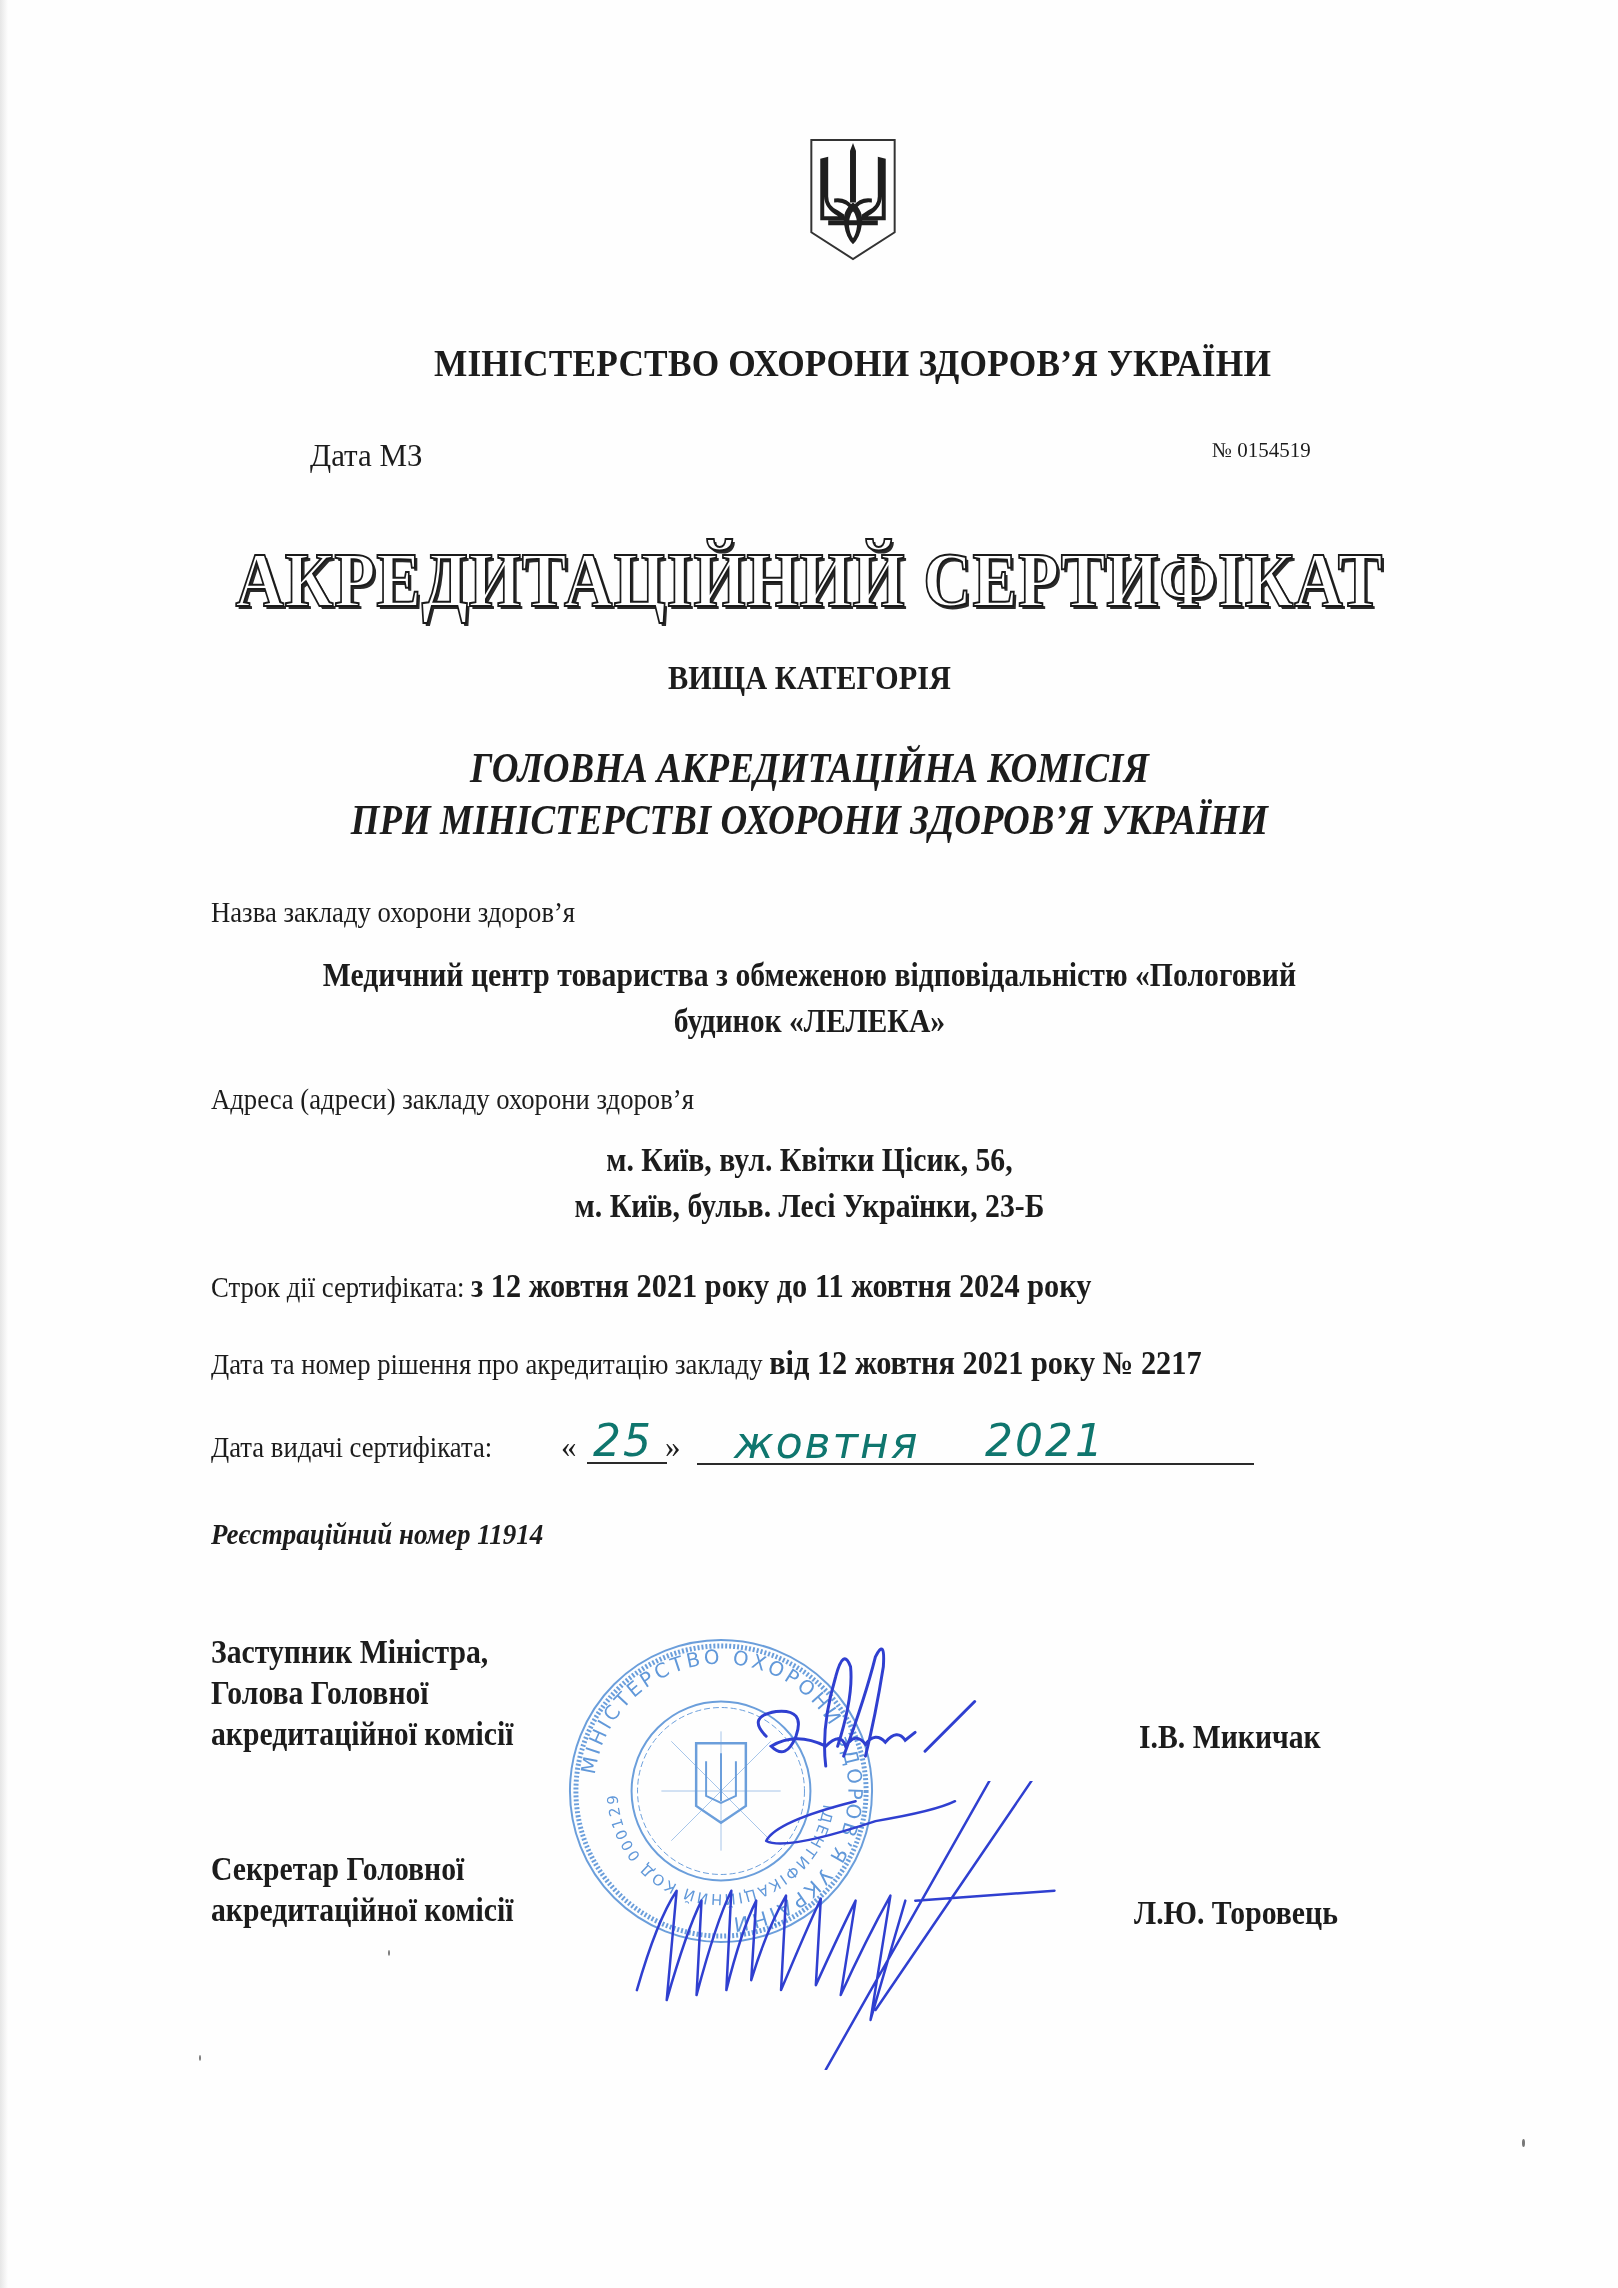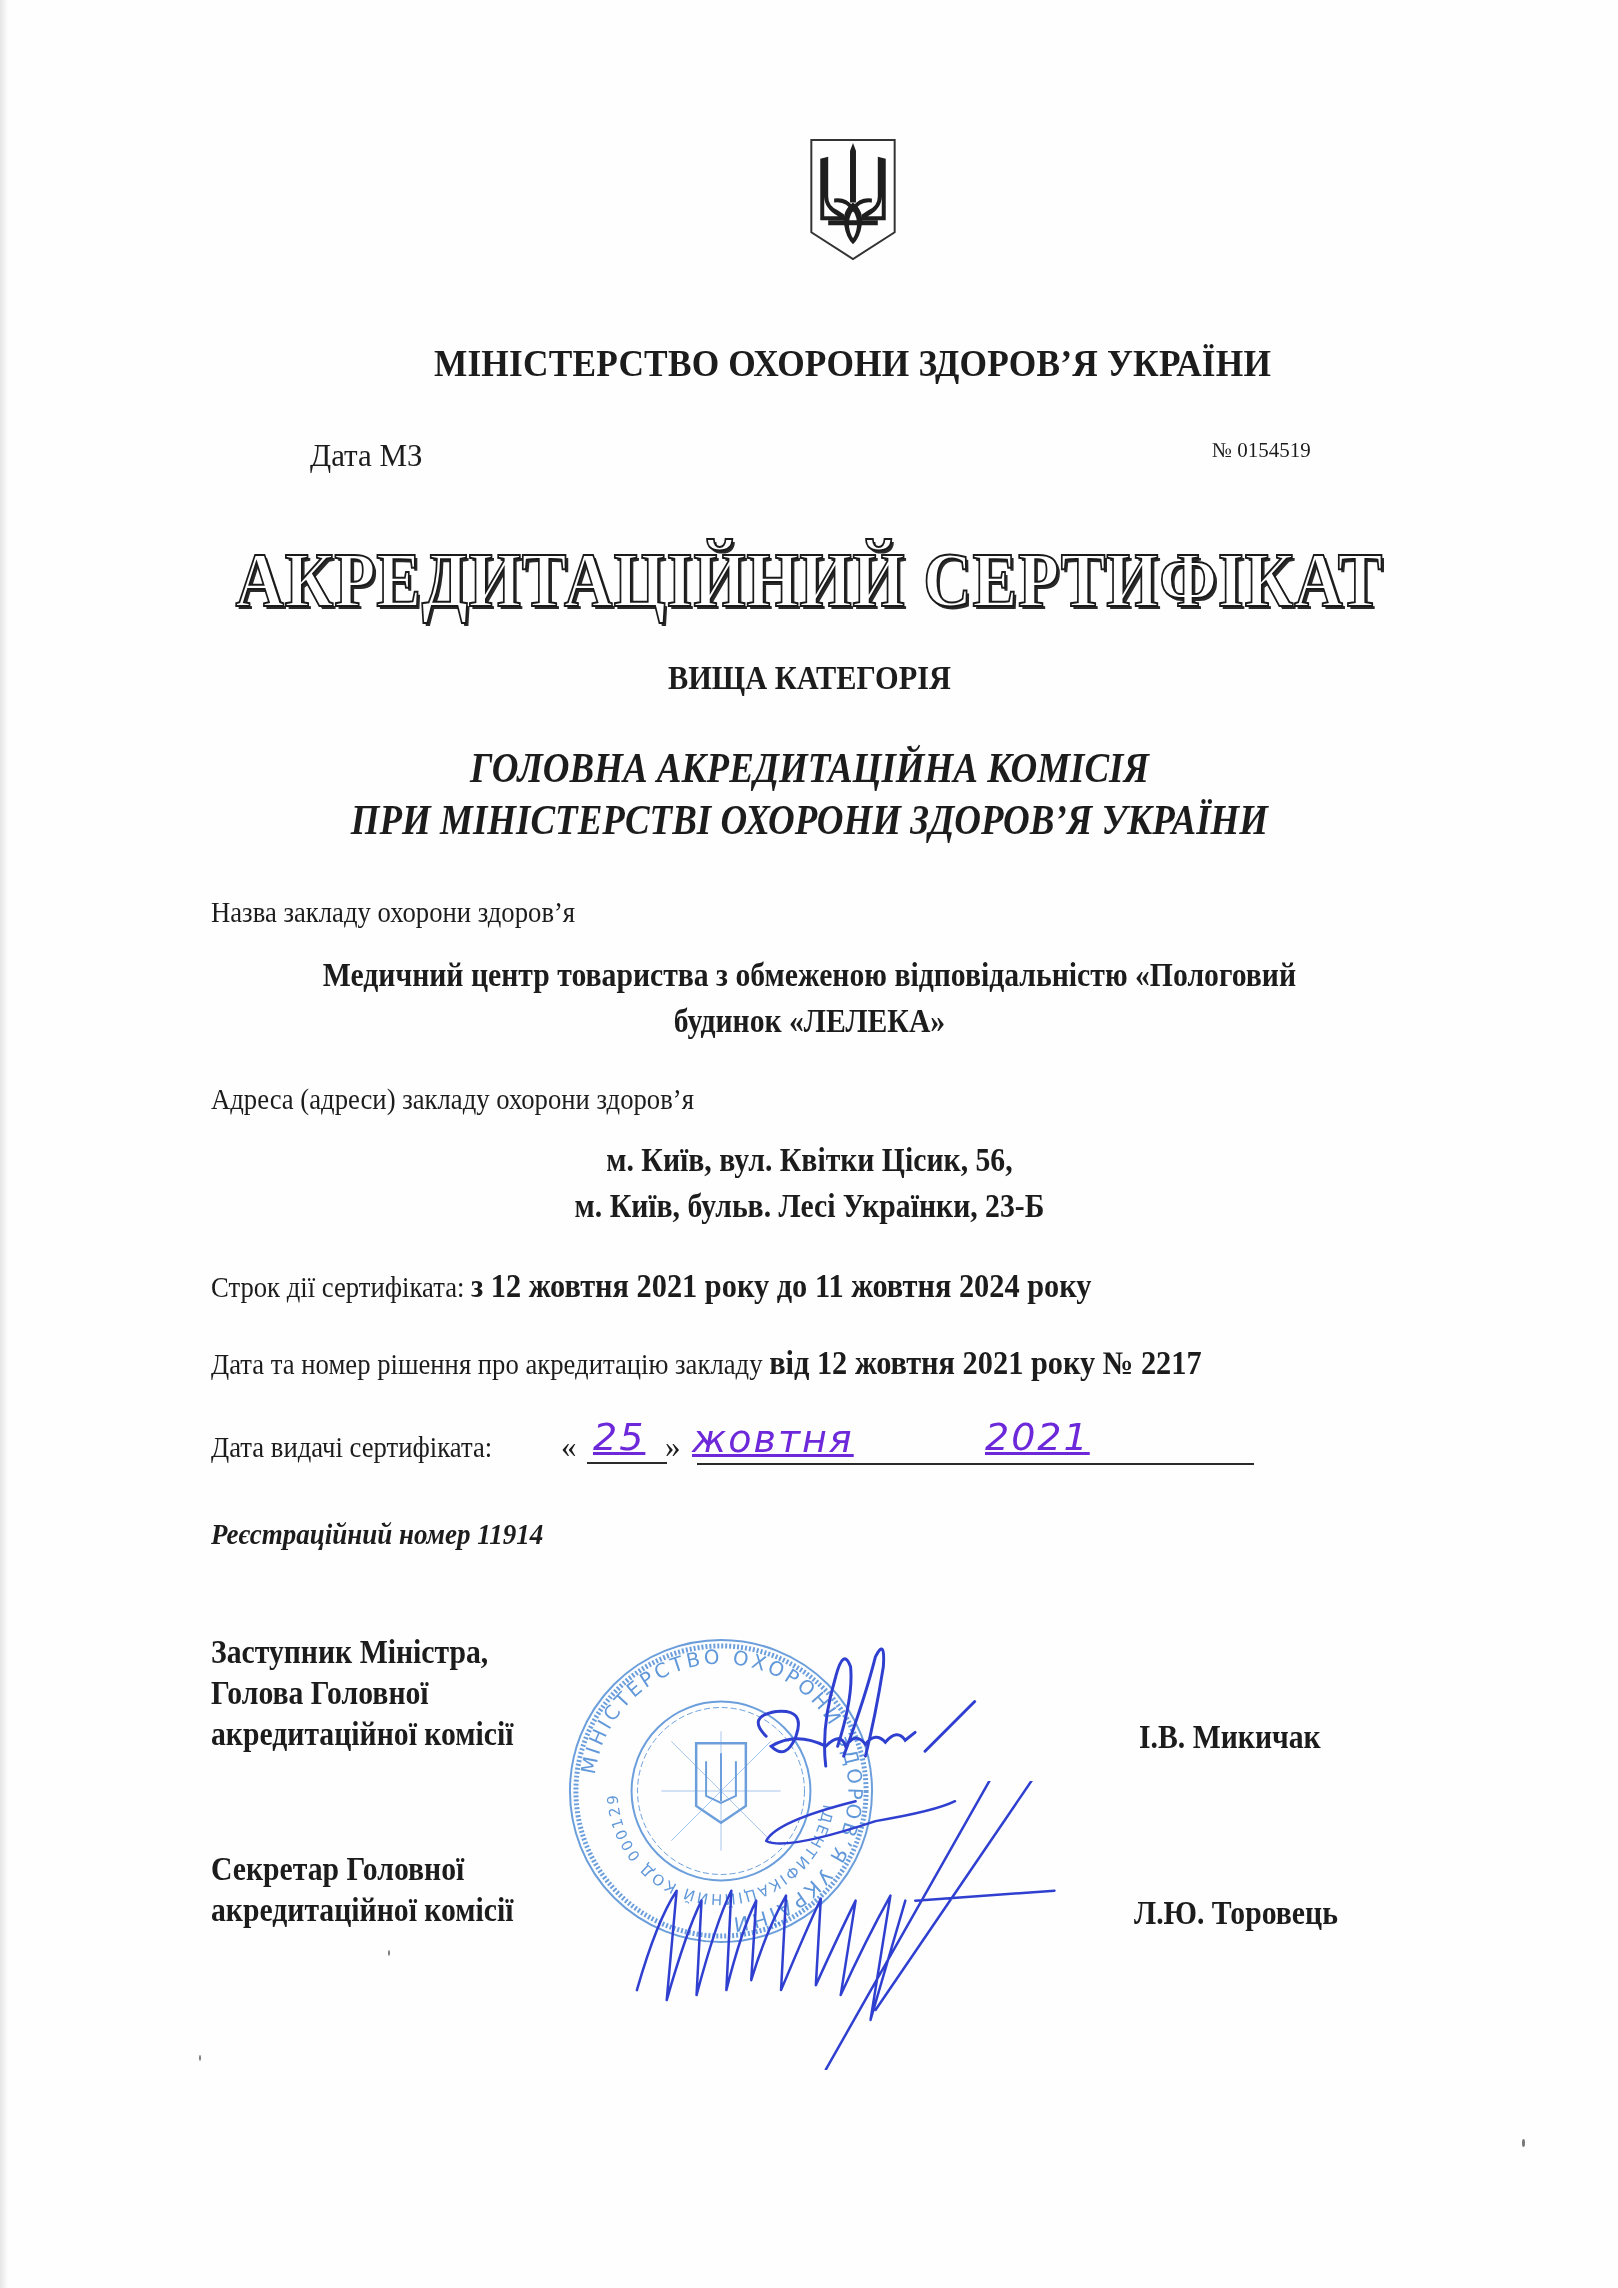--- a/index.html
+++ b/index.html
@@ -46,21 +46,21 @@
   .label { left: 211px; font-size: 29px; transform: scaleX(0.92); transform-origin: 0 0; }
   .bold-val { font-size: 33px; font-weight: bold; transform: scaleX(0.9); transform-origin: 809px 0; }
   .name1 { top: 957px; }
   .name2 { top: 1003px; }
   .addr1 { top: 1142px; }
   .addr2 { top: 1188px; }
   .mixed { left: 211px; font-size: 29px; transform: scaleX(0.92); transform-origin: 0 0; }
   .mixed b { font-size: 33px; }
   .hand {
     font-family: "DejaVu Sans", sans-serif; font-style: italic;
-    color: #6d28d9; font-size: 38px; letter-spacing: 2px; text-decoration: underline;
+    color: #0f766e; font-size: 44px; letter-spacing: 2px;
   }
   .uline { position: absolute; height: 2px; background: #2a2a2a; }
   .reg { left: 211px; top: 1517px; font-size: 30px; font-weight: bold; font-style: italic; transform: scaleX(0.9); transform-origin: 0 0; }
   .sig-title { left: 211px; font-size: 33px; font-weight: bold; transform: scaleX(0.9); transform-origin: 0 0; line-height: 41px; }
   .sig-name { font-size: 33px; font-weight: bold; transform: scaleX(0.9); transform-origin: 0 0; }
   .stamp { position: absolute; left: 562px; top: 1632px; width: 318px; height: 318px; }
   .signature { position: absolute; }
   .speck { position: absolute; background: #777; border-radius: 50%; }
 </style>
 </head>
@@ -108,21 +108,21 @@
 <div class="abs mixed" style="top:1345px">
   <span>Дата та номер рішення про акредитацію закладу</span>
   <b>від 12 жовтня 2021 року № 2217</b>
 </div>
 
 <div class="abs mixed" style="top:1431px">Дата видачі сертифіката:</div>
 <div class="abs" style="left:561px;top:1429px;font-size:31px">«</div>
 <div class="abs hand" style="left:593px;top:1415px">25</div>
 <div class="abs" style="left:665px;top:1429px;font-size:31px">»</div>
 <div class="uline" style="left:587px;top:1462px;width:80px"></div>
-<div class="abs hand" style="left:692px;top:1417px">жовтня</div>
+<div class="abs hand" style="left:734px;top:1417px">жовтня</div>
 <div class="abs hand" style="left:985px;top:1415px">2021</div>
 <div class="uline" style="left:697px;top:1463px;width:557px"></div>
 
 <div class="abs reg">Реєстраційний номер 11914</div>
 
 <svg class="stamp" viewBox="0 0 320 320">
   <defs>
     <path id="outerArc" d="M160,160 m-128,0 a128,128 0 1,1 256,0 a128,128 0 1,1 -256,0"></path>
     <path id="innerArc" d="M160,160 m-104,0 a104,104 0 1,1 208,0 a104,104 0 1,1 -208,0"></path>
   </defs>

